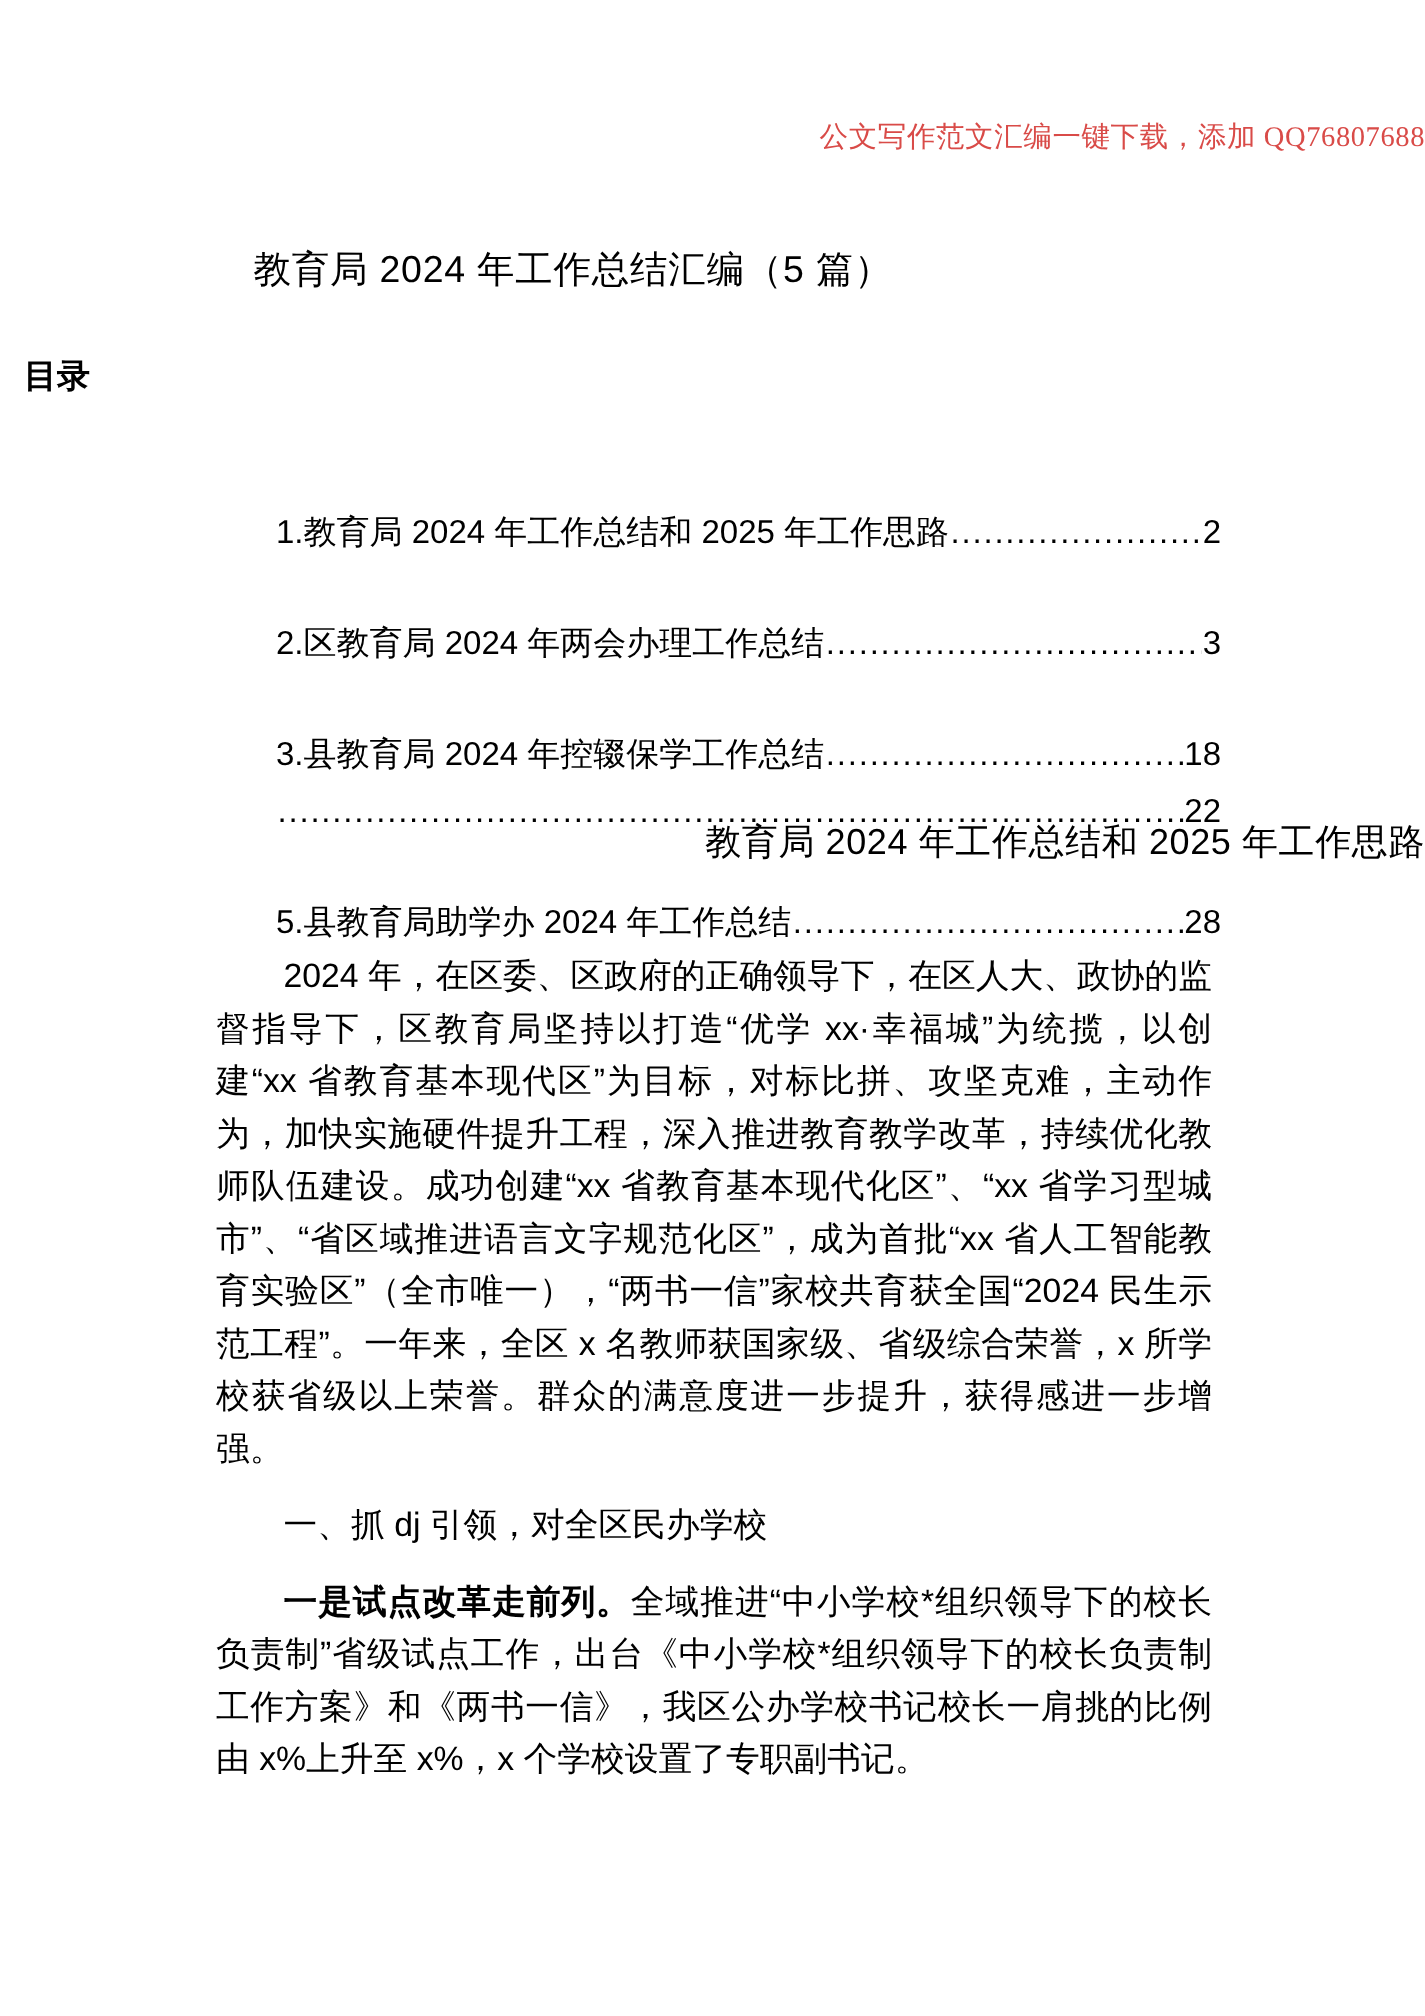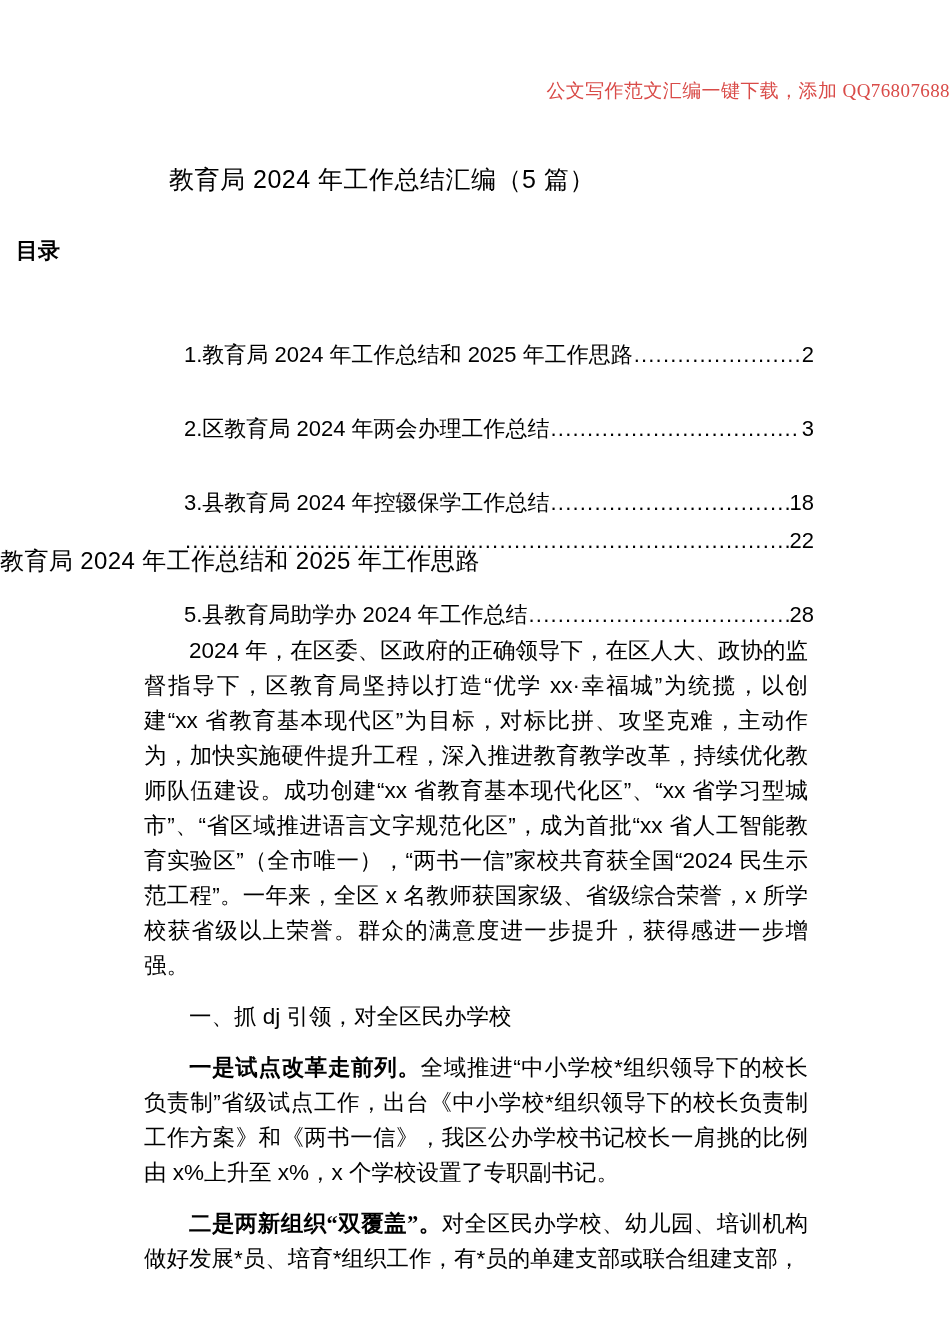--- a/index.html
+++ b/index.html
@@ -91,21 +91,21 @@
   .toc-entry .toc-page {
     flex: 0 0 auto;
   }
 
   
   .section-title {
     position: absolute;
     top: 545px;
     left: 0;
     width: 950px;
-    text-align: left;
+    text-align: right;
     font-size: 24px;
     letter-spacing: 0.4px;
     white-space: nowrap;
   }
 
   
   .body-block {
     position: absolute;
     top: 617px;
     left: 128px;
@@ -113,21 +113,21 @@
   }
 
   .para {
     font-size: 22.5px;
     line-height: 35px;
     text-align: justify;
     text-justify: inter-ideograph;
     margin: 16px;
     text-indent: 45px;
   }
-  .para b { font-weight: bold; font-family: Liberation Serif, serif; }
+  .para b { font-weight: bold; }
 </style>
 </head>
 <body>
 
 <div class="page">
 
   <div class="promo-header">公文写作范文汇编一键下载，添加 QQ76807688</div>
 
   <div class="doc-title">教育局 2024 年工作总结汇编（5 篇）</div>
 
@@ -159,16 +159,15 @@
         <span class="toc-page">28</span>
       </div>
     </div>
 
   <div class="section-title">教育局 2024 年工作总结和 2025 年工作思路</div>
 
   <div class="body-block">
       <p class="para"><span>2024 年，在区委、区政府的正确领导下，在区人大、政协的监督指导下，区教育局坚持以打造“优学 xx·幸福城”为统揽，以创建“xx 省教育基本现代区”为目标，对标比拼、攻坚克难，主动作为，加快实施硬件提升工程，深入推进教育教学改革，持续优化教师队伍建设。成功创建“xx 省教育基本现代化区”、“xx 省学习型城市”、“省区域推进语言文字规范化区”，成为首批“xx 省人工智能教育实验区”（全市唯一），“两书一信”家校共育获全国“2024 民生示范工程”。一年来，全区 x 名教师获国家级、省级综合荣誉，x 所学校获省级以上荣誉。群众的满意度进一步提升，获得感进一步增强。</span></p>
       <p class="para"><span>一、抓 dj 引领，对全区民办学校</span></p>
       <p class="para"><b>一是试点改革走前列。</b><span>全域推进“中小学校*组织领导下的校长负责制”省级试点工作，出台《中小学校*组织领导下的校长负责制工作方案》和《两书一信》，我区公办学校书记校长一肩挑的比例由 x%上升至 x%，x 个学校设置了专职副书记。</span></p>
-      <p class="para"><b>二是两新组织“双覆盖”。</b><span>对全区民办学校、幼儿园、培训机构做好发展*员、培育*组织工作，有*员的单建支部或联合组建支部，</span></p>
     </div>
 
 </div>
 
 </body></html>

